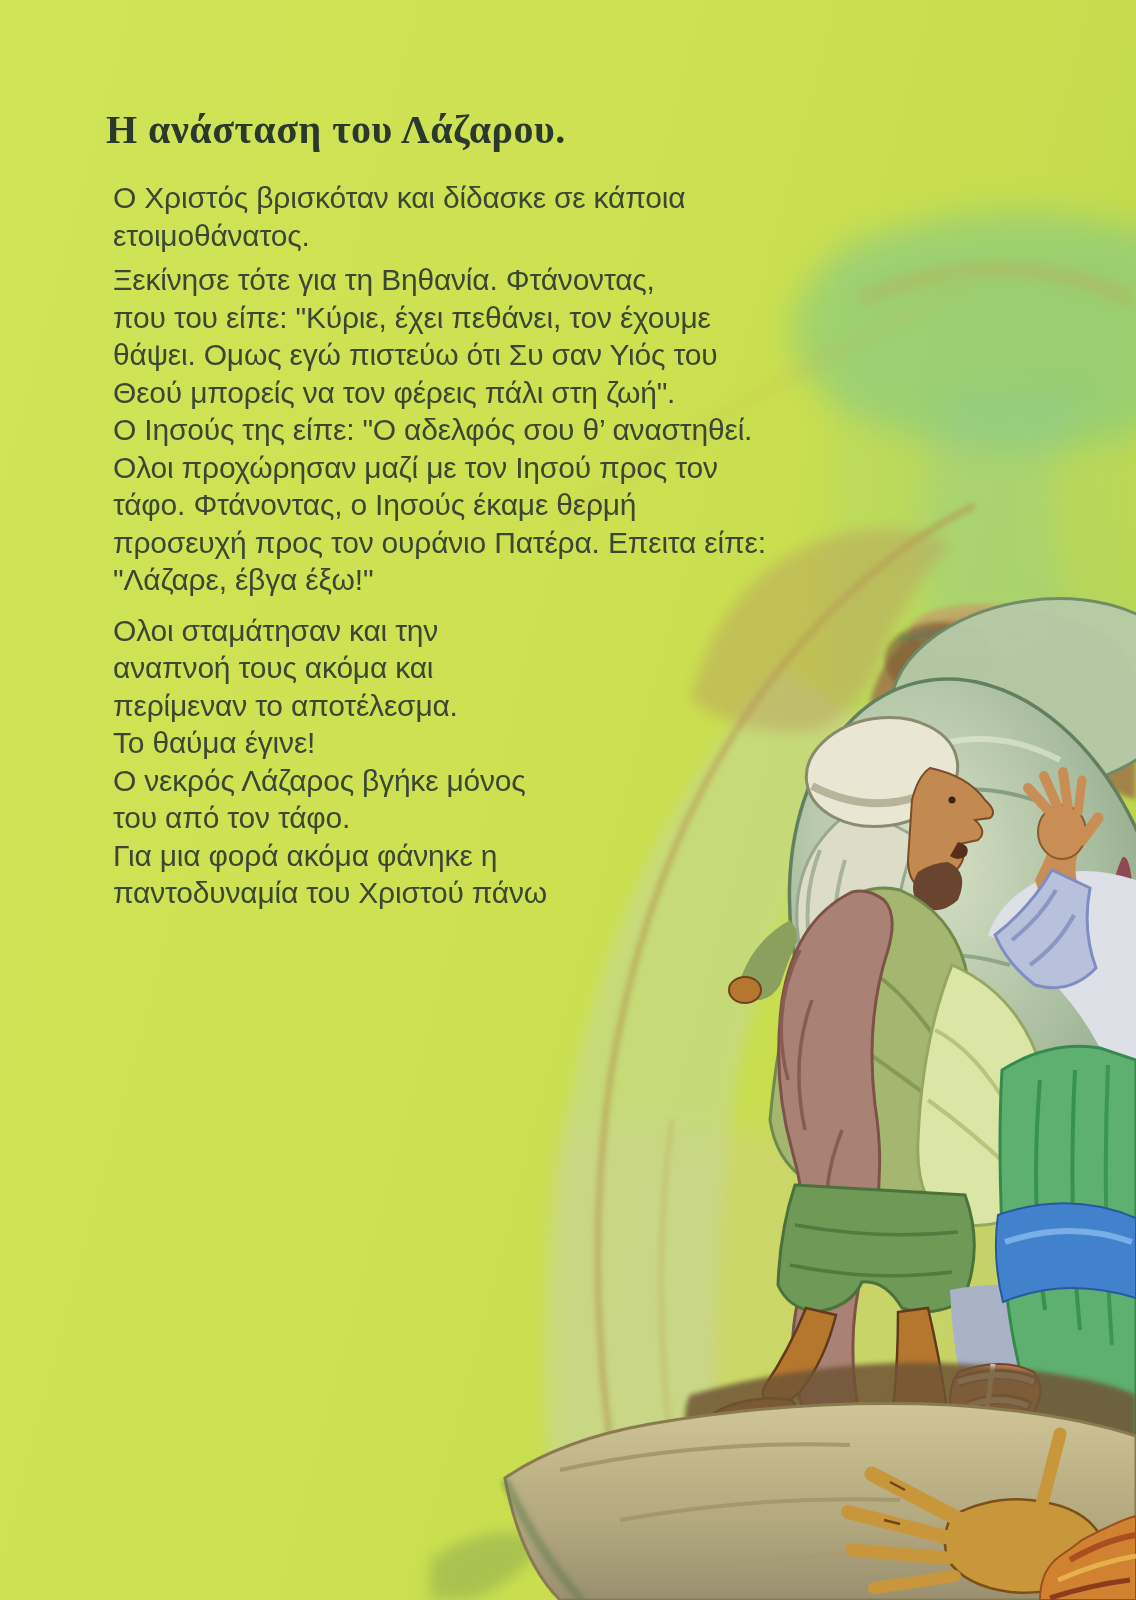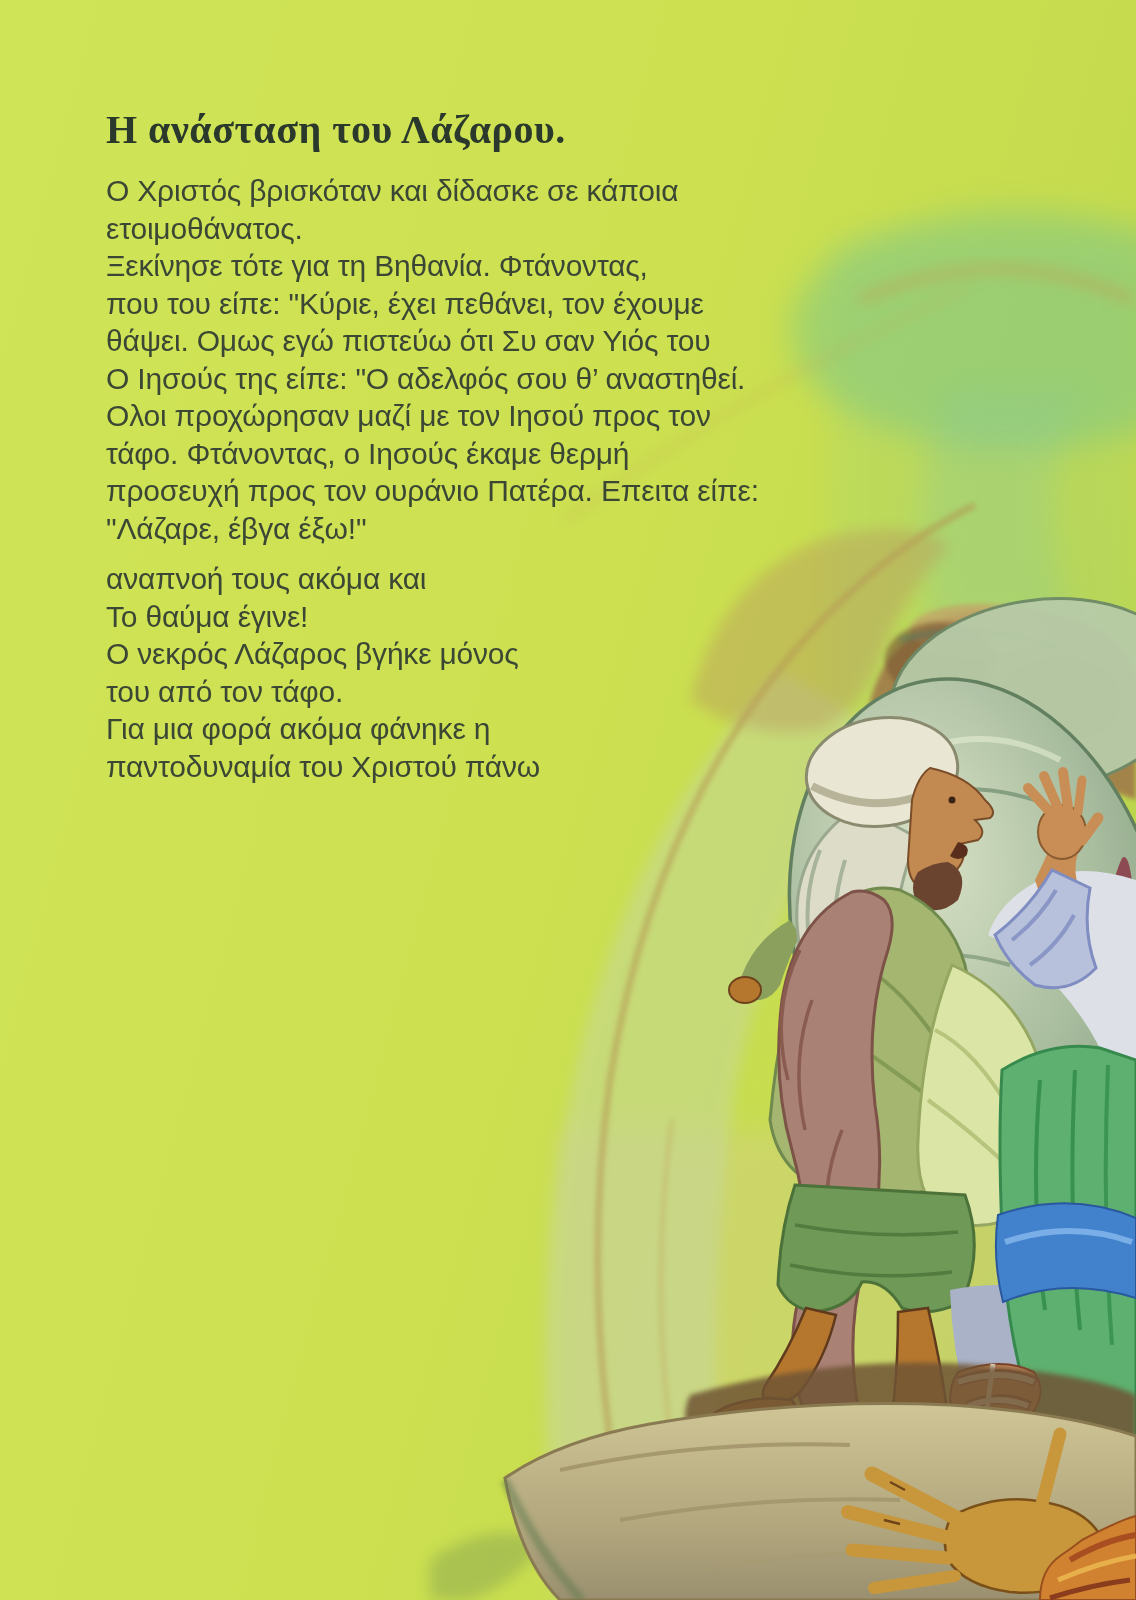--- a/index.html
+++ b/index.html
@@ -16,21 +16,21 @@
     position:absolute;left:106px;top:106px;margin:0;
     font-family:"Liberation Serif","DejaVu Serif",serif;
     font-weight:bold;font-size:40px;letter-spacing:.5px;
     color:#2b392c;white-space:nowrap;
   }
   .bodytext{
     position:absolute;left:106px;top:172px;width:720px;
     font-size:30px;line-height:37.5px;letter-spacing:-.2px;
     color:#3b4734;
   }
-  .para{margin:0;}
+  .para{margin:7px;}
   .para.gap{margin-top:13px;}
   .line{display:block;white-space:nowrap;}
   .edge-shade{
     position:absolute;right:0;top:0;width:14px;height:1600px;
     background:linear-gradient(to right,rgba(60,85,18,0),rgba(55,80,16,.30));
   }
 </style>
 </head>
 <body>
 
@@ -182,28 +182,31 @@
 
   <div class="bodytext">
     <p class="para">
       <span class="line">Ο Χριστός βρισκόταν και δίδασκε σε κάποια</span>
       <span class="line">ετοιμοθάνατος.</span>
     </p>
     <p class="para">
       <span class="line">Ξεκίνησε τότε για τη Βηθανία. Φτάνοντας,</span>
       <span class="line">που του είπε: "Κύριε, έχει πεθάνει, τον έχουμε</span>
       <span class="line">θάψει. Ομως εγώ πιστεύω ότι Συ σαν Υιός του</span>
+      <span class="line">Θεού μπορείς να τον φέρεις πάλι στη ζωή".</span>
       <span class="line">Ο Ιησούς της είπε: "Ο αδελφός σου θ’ αναστηθεί.</span>
       <span class="line">Ολοι προχώρησαν μαζί με τον Ιησού προς τον</span>
       <span class="line">τάφο. Φτάνοντας, ο Ιησούς έκαμε θερμή</span>
       <span class="line">προσευχή προς τον ουράνιο Πατέρα. Επειτα είπε:</span>
       <span class="line">"Λάζαρε, έβγα έξω!"</span>
     </p>
     <p class="para gap">
+      <span class="line">Ολοι σταμάτησαν και την</span>
       <span class="line">αναπνοή τους ακόμα και</span>
+      <span class="line">περίμεναν το αποτέλεσμα.</span>
       <span class="line">Το θαύμα έγινε!</span>
       <span class="line">Ο νεκρός Λάζαρος βγήκε μόνος</span>
       <span class="line">του από τον τάφο.</span>
       <span class="line">Για μια φορά ακόμα φάνηκε η</span>
       <span class="line">παντοδυναμία του Χριστού πάνω</span>
     </p>
   </div>
 
   <div class="edge-shade"></div>
 </div>

